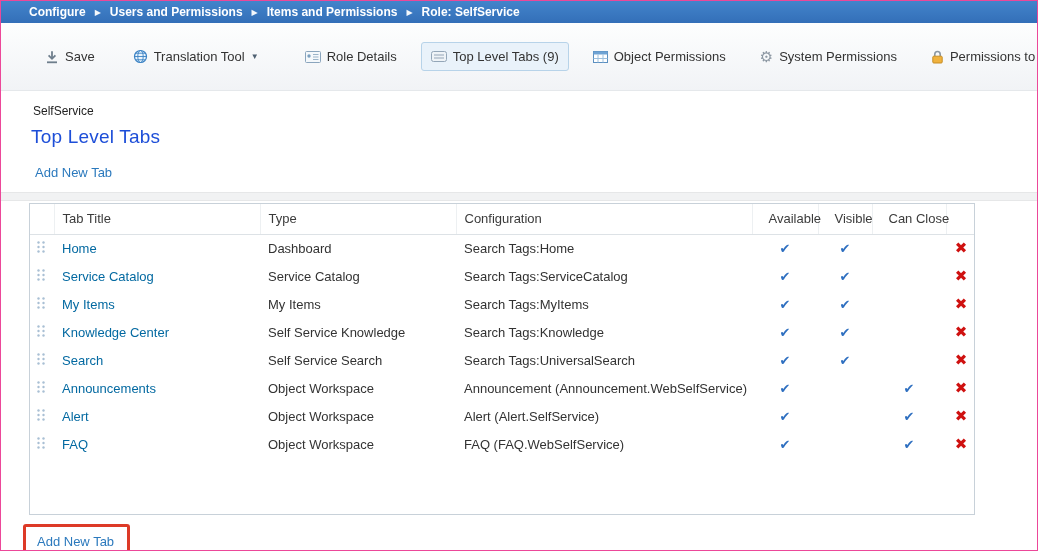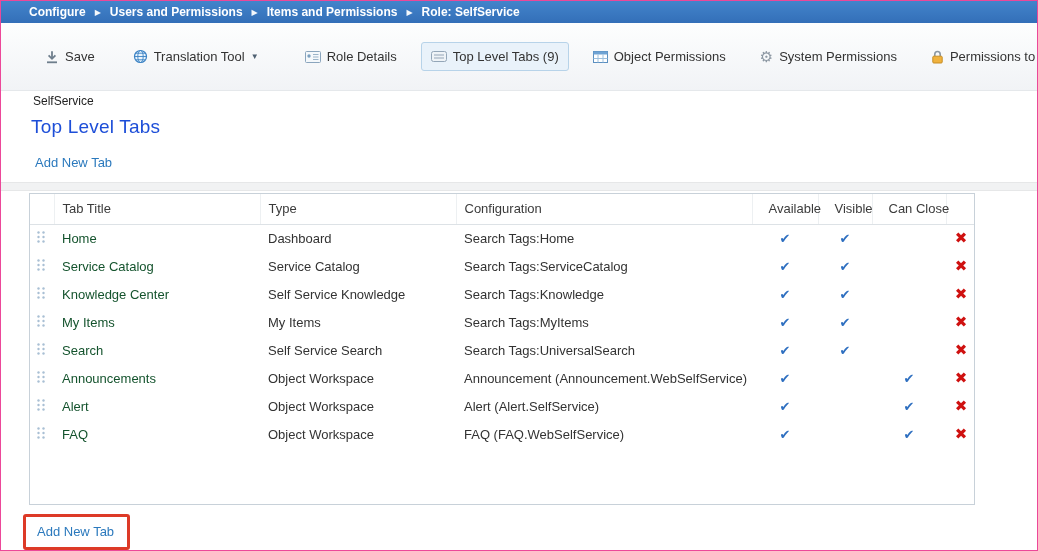--- a/index.html
+++ b/index.html
@@ -53,21 +53,21 @@
     background:#e9f2fa;
     border:1px solid #b7d3e9;
   }
   .tbtn .icon { display:inline-flex; align-items:center; margin-right:6px; }
   .tbtn .caret { font-size:8px; color:#4f6172; margin-left:6px; }
   .tbtn.save { margin-right:18px; }
   .tbtn.translation { margin-right:26px; }
   .gear-glyph { font-size:15px; color:#8d98a3; line-height:1; }
 
   
-  .subtitle { font-size:12px; color:#222; margin:3px 0 0 32px; }
+  .subtitle { font-size:12px; color:#222; margin:13px 0 0 32px; }
   .page-title { font-size:19px; font-weight:400; color:#1d4ed8; margin:8px 0 0 30px; letter-spacing:.2px; }
   .add-link-top {
     display:inline-block; margin:17px 0 0 34px;
     font-size:13px; color:#2b79bd; cursor:pointer; text-decoration:none;
   }
 
   .divider-band {
     margin-top:11px; height:9px;
     background:#f1f2f3;
     border-top:1px solid #e6e7e8;
@@ -91,21 +91,21 @@
     border-bottom:1px solid #dde2e6;
     border-right:1px solid #edf0f2;
     background:#ffffff;
     white-space:nowrap;
   }
   thead th.center { text-align:center; padding:0 16px; }
   thead th:last-child { border-right:none; }
   tbody td { height:28px; padding:0 8px; color:#333; white-space:nowrap; overflow:hidden; }
   td.c-handle { padding:0 0 0 6px; }
   .handle { display:inline-block; line-height:0; cursor:grab; }
-  a.link { color:#14532d; text-decoration:none; cursor:pointer; }
+  a.link { color:#0369a1; text-decoration:none; cursor:pointer; }
   td.c-check { text-align:center; color:#2e6fc0; font-weight:bold; font-size:13px; cursor:pointer; }
   td.c-delete { text-align:center; color:#cf1110; font-weight:bold; font-size:15px; cursor:pointer; padding:0 4px; }
 
   
   .footer-add {
     margin:9px 0 0 22px;
   }
   .annotation-box {
     display:inline-block;
     border:3px solid #dd3a27;
@@ -286,42 +286,42 @@
             <td class="c-handle"><span class="handle"><svg width="10" height="14" viewBox="0 0 10 14">
                   <g fill="#a9bfd4">
                     <circle cx="2.5" cy="2.5" r="1.2"></circle>
                     <circle cx="7.5" cy="2.5" r="1.2"></circle>
                     <circle cx="2.5" cy="7" r="1.2"></circle>
                     <circle cx="7.5" cy="7" r="1.2"></circle>
                     <circle cx="2.5" cy="11.5" r="1.2"></circle>
                     <circle cx="7.5" cy="11.5" r="1.2"></circle>
                   </g>
                 </svg></span></td>
+            <td class="c-title"><a href="#" class="link">My Items</a></td>
+            <td class="c-type">My Items</td>
+            <td class="c-config">Search Tags:MyItems</td>
+            <td class="c-check">✔</td>
+            <td class="c-check">✔</td>
+            <td class="c-check"></td>
+            <td class="c-delete">✖</td>
+          </tr>
+          <tr>
+            <td class="c-handle"><span class="handle"><svg width="10" height="14" viewBox="0 0 10 14">
+                  <g fill="#a9bfd4">
+                    <circle cx="2.5" cy="2.5" r="1.2"></circle>
+                    <circle cx="7.5" cy="2.5" r="1.2"></circle>
+                    <circle cx="2.5" cy="7" r="1.2"></circle>
+                    <circle cx="7.5" cy="7" r="1.2"></circle>
+                    <circle cx="2.5" cy="11.5" r="1.2"></circle>
+                    <circle cx="7.5" cy="11.5" r="1.2"></circle>
+                  </g>
+                </svg></span></td>
             <td class="c-title"><a href="#" class="link">Knowledge Center</a></td>
             <td class="c-type">Self Service Knowledge</td>
             <td class="c-config">Search Tags:Knowledge</td>
-            <td class="c-check">✔</td>
-            <td class="c-check">✔</td>
-            <td class="c-check"></td>
-            <td class="c-delete">✖</td>
-          </tr>
-          <tr>
-            <td class="c-handle"><span class="handle"><svg width="10" height="14" viewBox="0 0 10 14">
-                  <g fill="#a9bfd4">
-                    <circle cx="2.5" cy="2.5" r="1.2"></circle>
-                    <circle cx="7.5" cy="2.5" r="1.2"></circle>
-                    <circle cx="2.5" cy="7" r="1.2"></circle>
-                    <circle cx="7.5" cy="7" r="1.2"></circle>
-                    <circle cx="2.5" cy="11.5" r="1.2"></circle>
-                    <circle cx="7.5" cy="11.5" r="1.2"></circle>
-                  </g>
-                </svg></span></td>
-            <td class="c-title"><a href="#" class="link">My Items</a></td>
-            <td class="c-type">My Items</td>
-            <td class="c-config">Search Tags:MyItems</td>
             <td class="c-check">✔</td>
             <td class="c-check">✔</td>
             <td class="c-check"></td>
             <td class="c-delete">✖</td>
           </tr>
           <tr>
             <td class="c-handle"><span class="handle"><svg width="10" height="14" viewBox="0 0 10 14">
                   <g fill="#a9bfd4">
                     <circle cx="2.5" cy="2.5" r="1.2"></circle>
                     <circle cx="7.5" cy="2.5" r="1.2"></circle>

